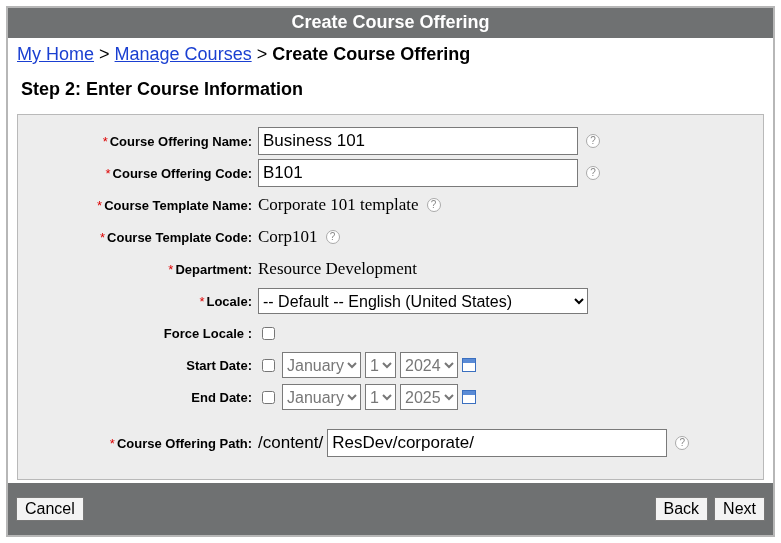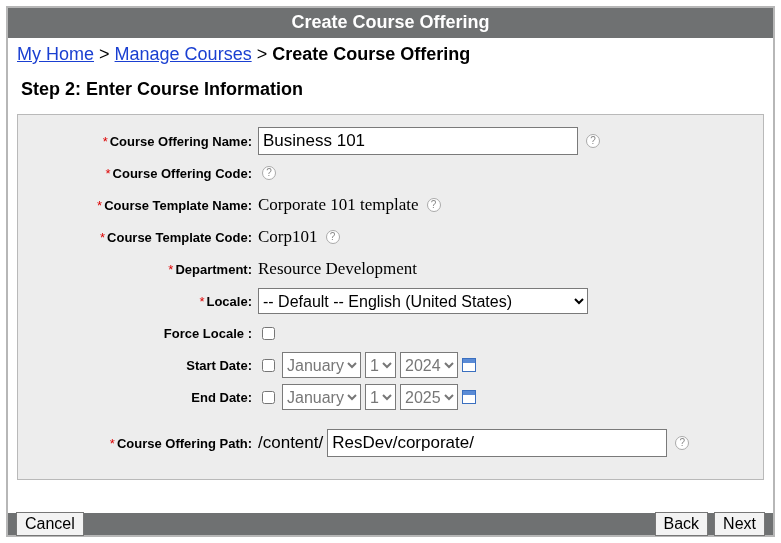--- a/index.html
+++ b/index.html
@@ -112,21 +112,21 @@
   button {
     font-size: 16px;
     padding: 2px 8px;
     border: 1px solid #777;
     background: #f3f3f3;
     cursor: pointer;
   }
   .path-prefix { font-size: 17px; }
   .footerbar {
     background: #6f7172;
-    height: 22px;
+    height: 52px;
     display: flex;
     align-items: center;
     justify-content: space-between;
     padding: 0 8px;
     margin-top: auto;
   }
   .footerbar .right { display:flex; gap:6px; }
   .spacer-row { height: 10px; }
 </style>
 </head>
@@ -152,20 +152,21 @@
         <div class="label-cell"><span class="req">*</span><span>Course Offering Name:</span></div>
         <div class="value-cell">
           <input type="text" class="wide" value="Business 101" style="">
           <span class="help-icon">?</span>
         </div>
       </div>
 
       <div class="row">
         <div class="label-cell"><span class="req">*</span><span>Course Offering Code:</span></div>
         <div class="value-cell">
+          <input type="text" class="wide" value="B101" style="">
           <span class="help-icon">?</span>
         </div>
       </div>
 
       <div class="row">
         <div class="label-cell"><span class="req">*</span><span>Course Template Name:</span></div>
         <div class="value-cell">
           <span class="static-text">Corporate 101 template</span>
           <span class="help-icon">?</span>
         </div>

